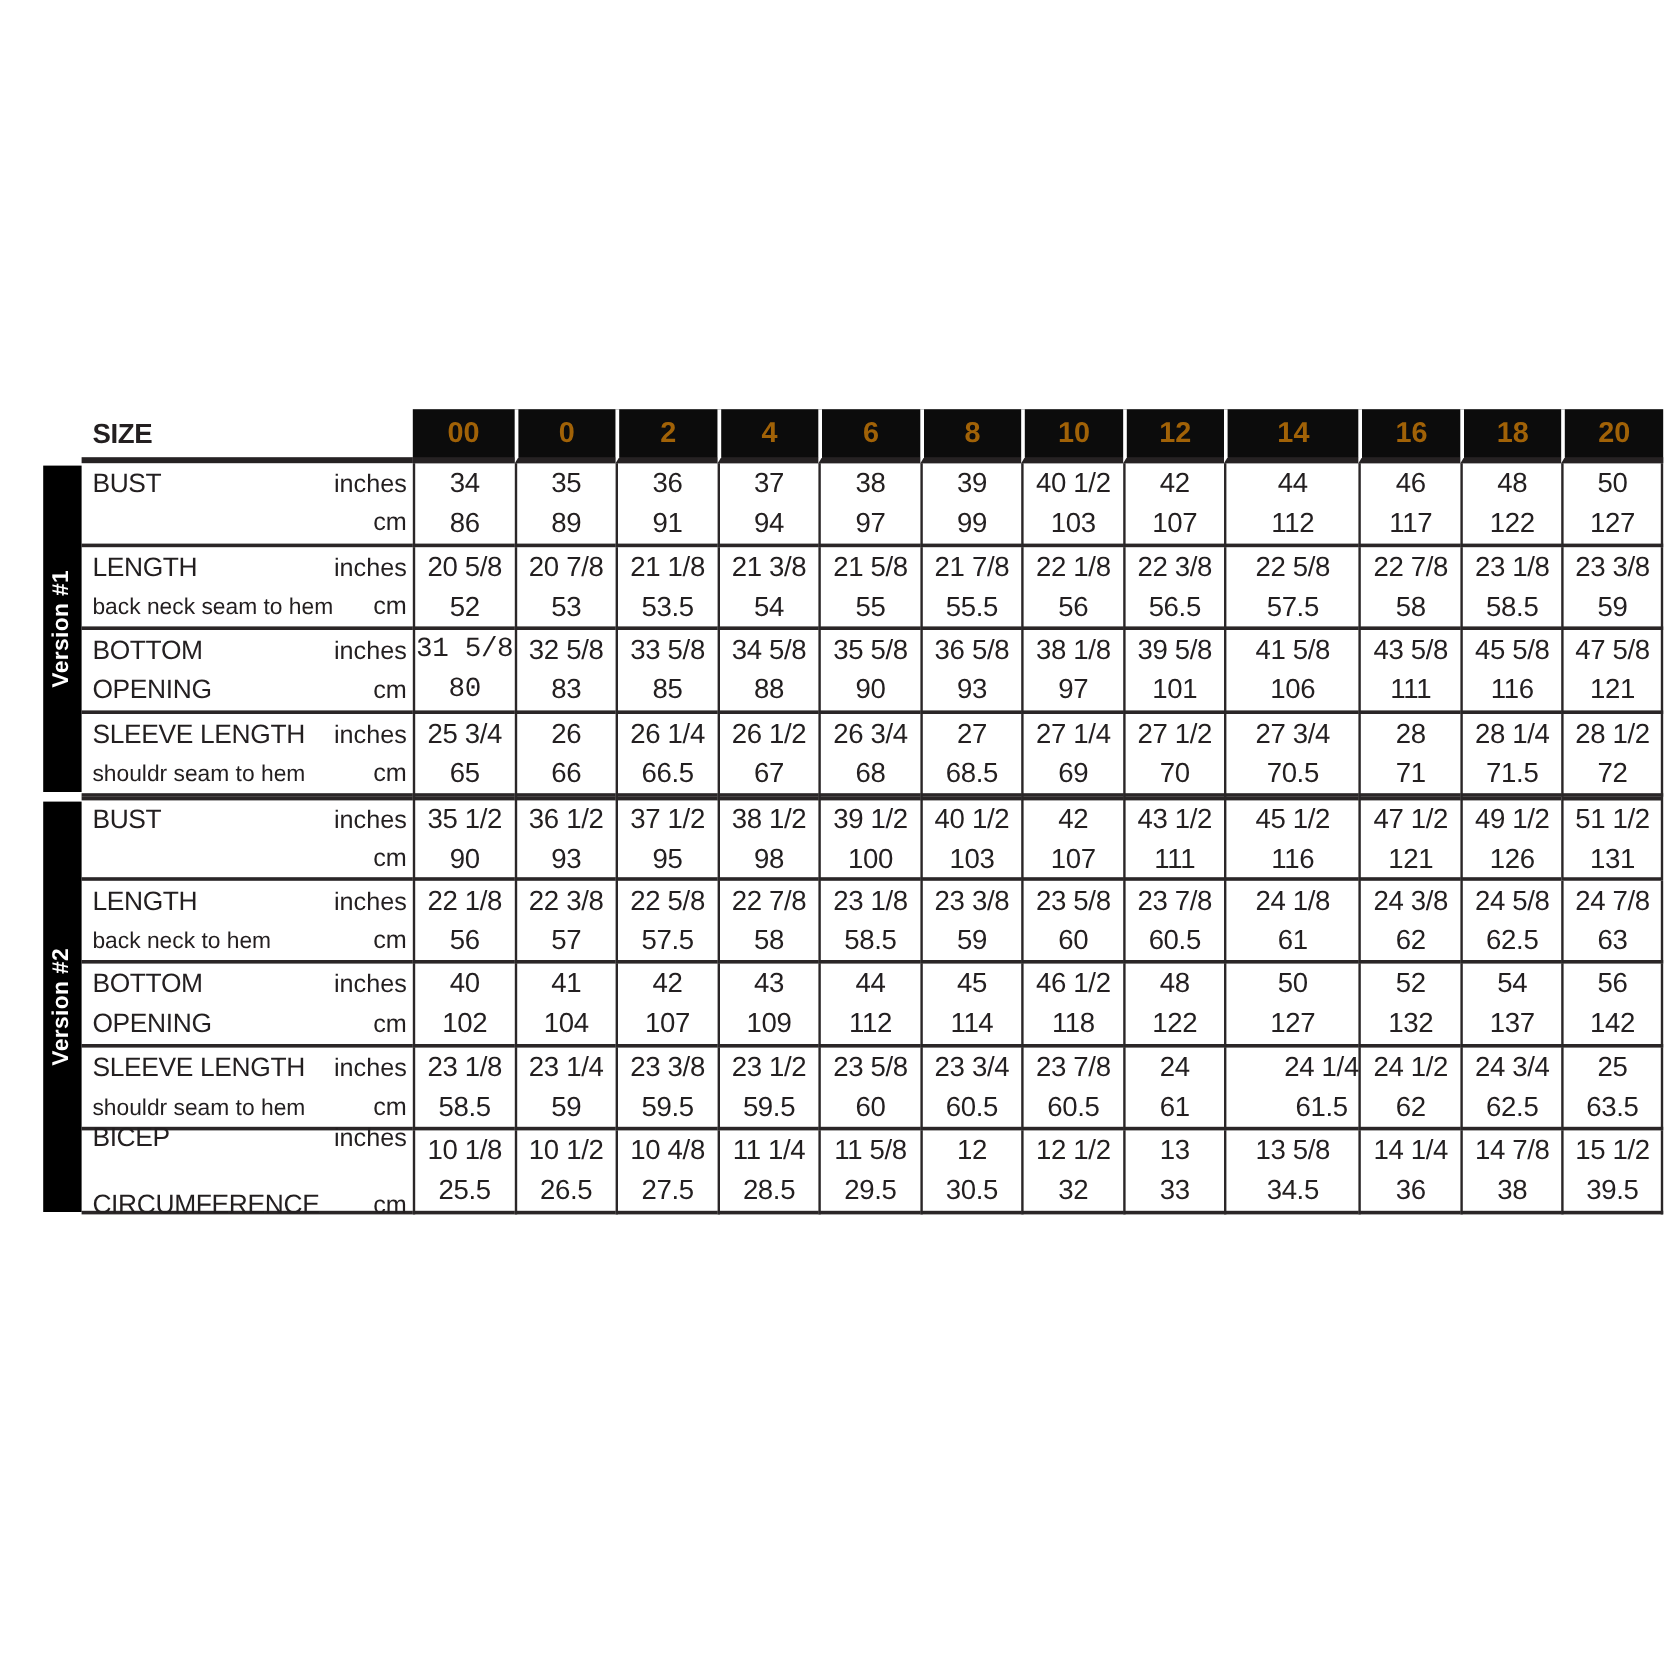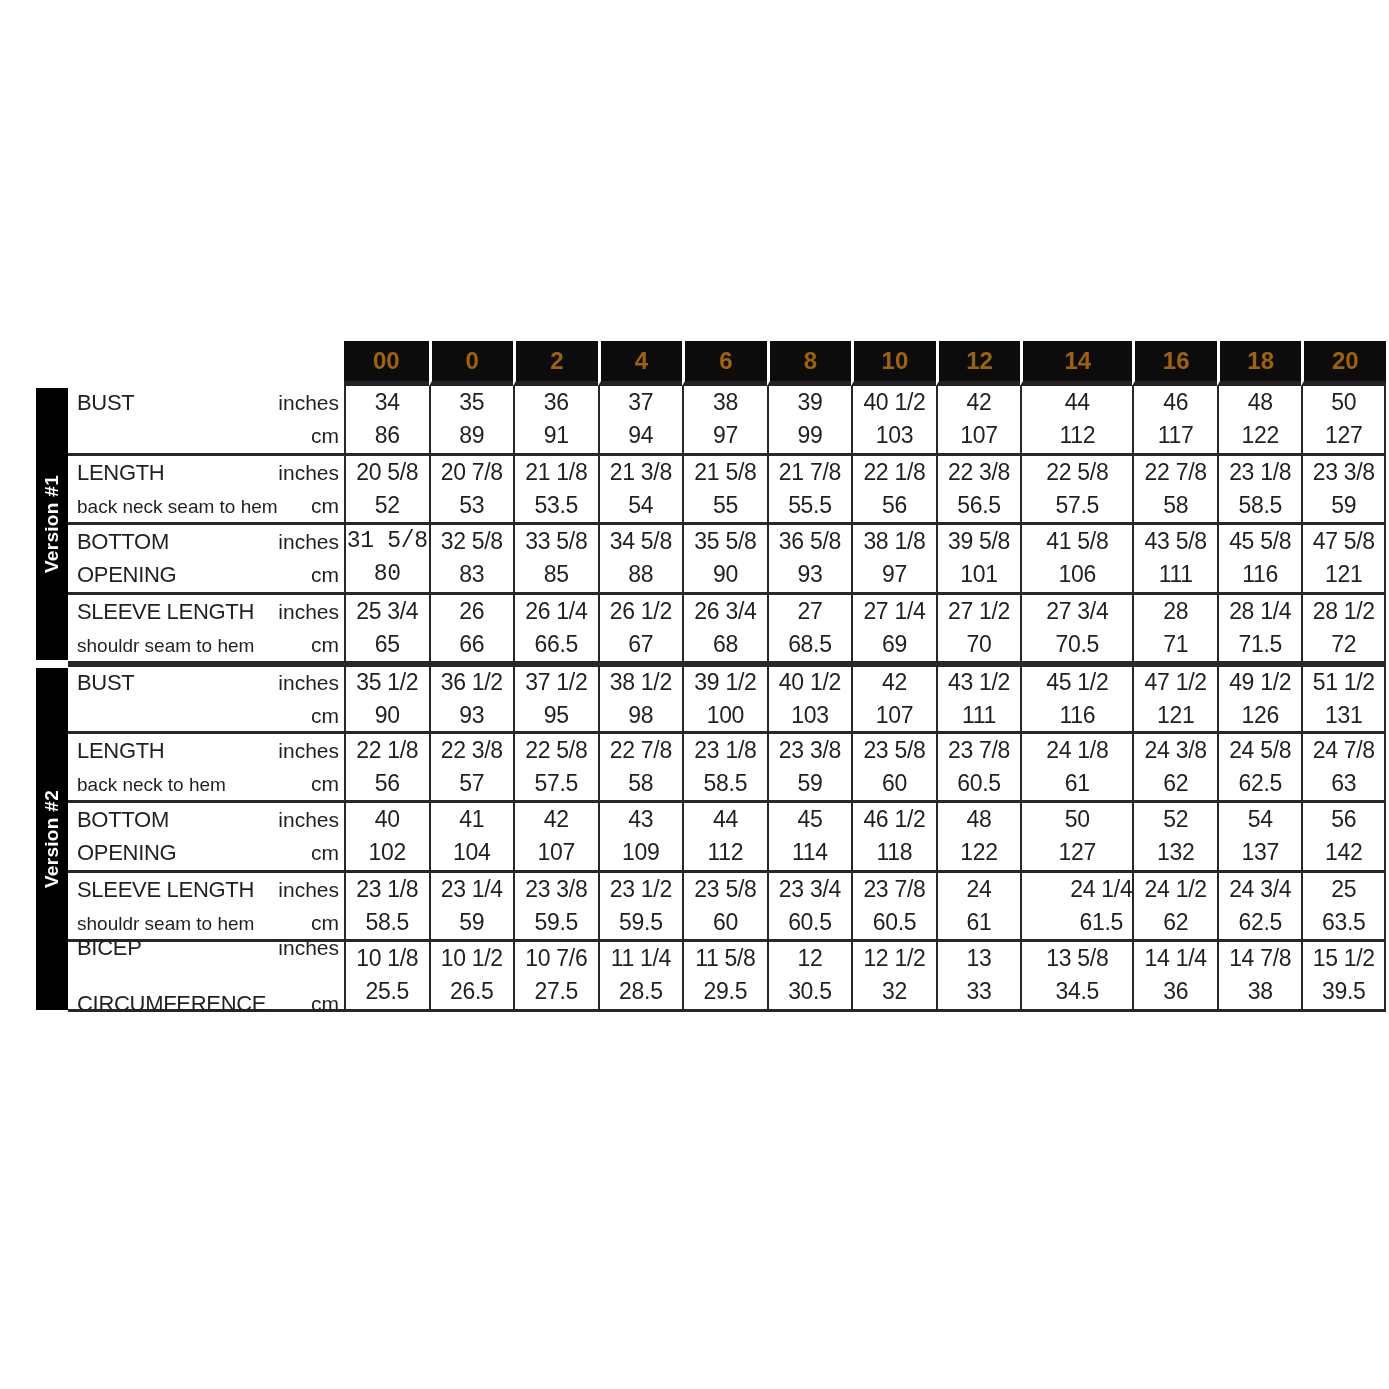--- a/index.html
+++ b/index.html
@@ -62,20 +62,23 @@
   .vbar span {
     writing-mode: vertical-rl; transform: rotate(180deg);
     font-weight: 700; font-size: 19px; letter-spacing: 0.3px; white-space: nowrap;
   }
 </style>
 </head>
 <body>
 
 <div class="chart-wrap">
   <div class="mtable">
+      <div class="size-cell" style="grid-area: 1 / 2 / auto / 4;">
+        <span>SIZE</span>
+      </div>
       <div class="hd" style="grid-area: 1 / 4;">00</div>
       <div class="hd hd-sep" style="grid-area: 1 / 5;">0</div>
       <div class="hd hd-sep" style="grid-area: 1 / 6;">2</div>
       <div class="hd hd-sep" style="grid-area: 1 / 7;">4</div>
       <div class="hd hd-sep" style="grid-area: 1 / 8;">6</div>
       <div class="hd hd-sep" style="grid-area: 1 / 9;">8</div>
       <div class="hd hd-sep" style="grid-area: 1 / 10;">10</div>
       <div class="hd hd-sep" style="grid-area: 1 / 11;">12</div>
       <div class="hd hd-sep" style="grid-area: 1 / 12;">14</div>
       <div class="hd hd-sep" style="grid-area: 1 / 13;">16</div>
@@ -557,21 +560,21 @@
       </div>
       <div class="dcell" style="grid-area: 10 / 4;">
         <div class="d-line">10 1/8</div>
         <div class="d-line">25.5</div>
       </div>
       <div class="dcell" style="grid-area: 10 / 5;">
         <div class="d-line">10 1/2</div>
         <div class="d-line">26.5</div>
       </div>
       <div class="dcell" style="grid-area: 10 / 6;">
-        <div class="d-line">10 7/6</div>
+        <div class="d-line">10 4/8</div>
         <div class="d-line">27.5</div>
       </div>
       <div class="dcell" style="grid-area: 10 / 7;">
         <div class="d-line">11 1/4</div>
         <div class="d-line">28.5</div>
       </div>
       <div class="dcell" style="grid-area: 10 / 8;">
         <div class="d-line">11 5/8</div>
         <div class="d-line">29.5</div>
       </div>

